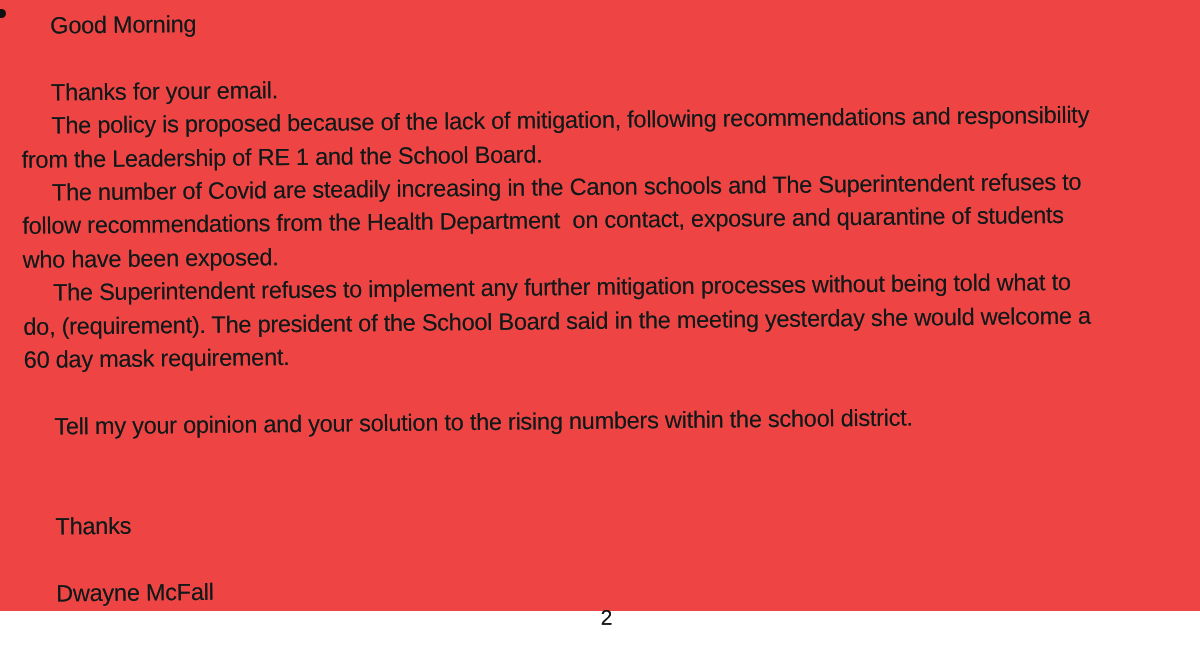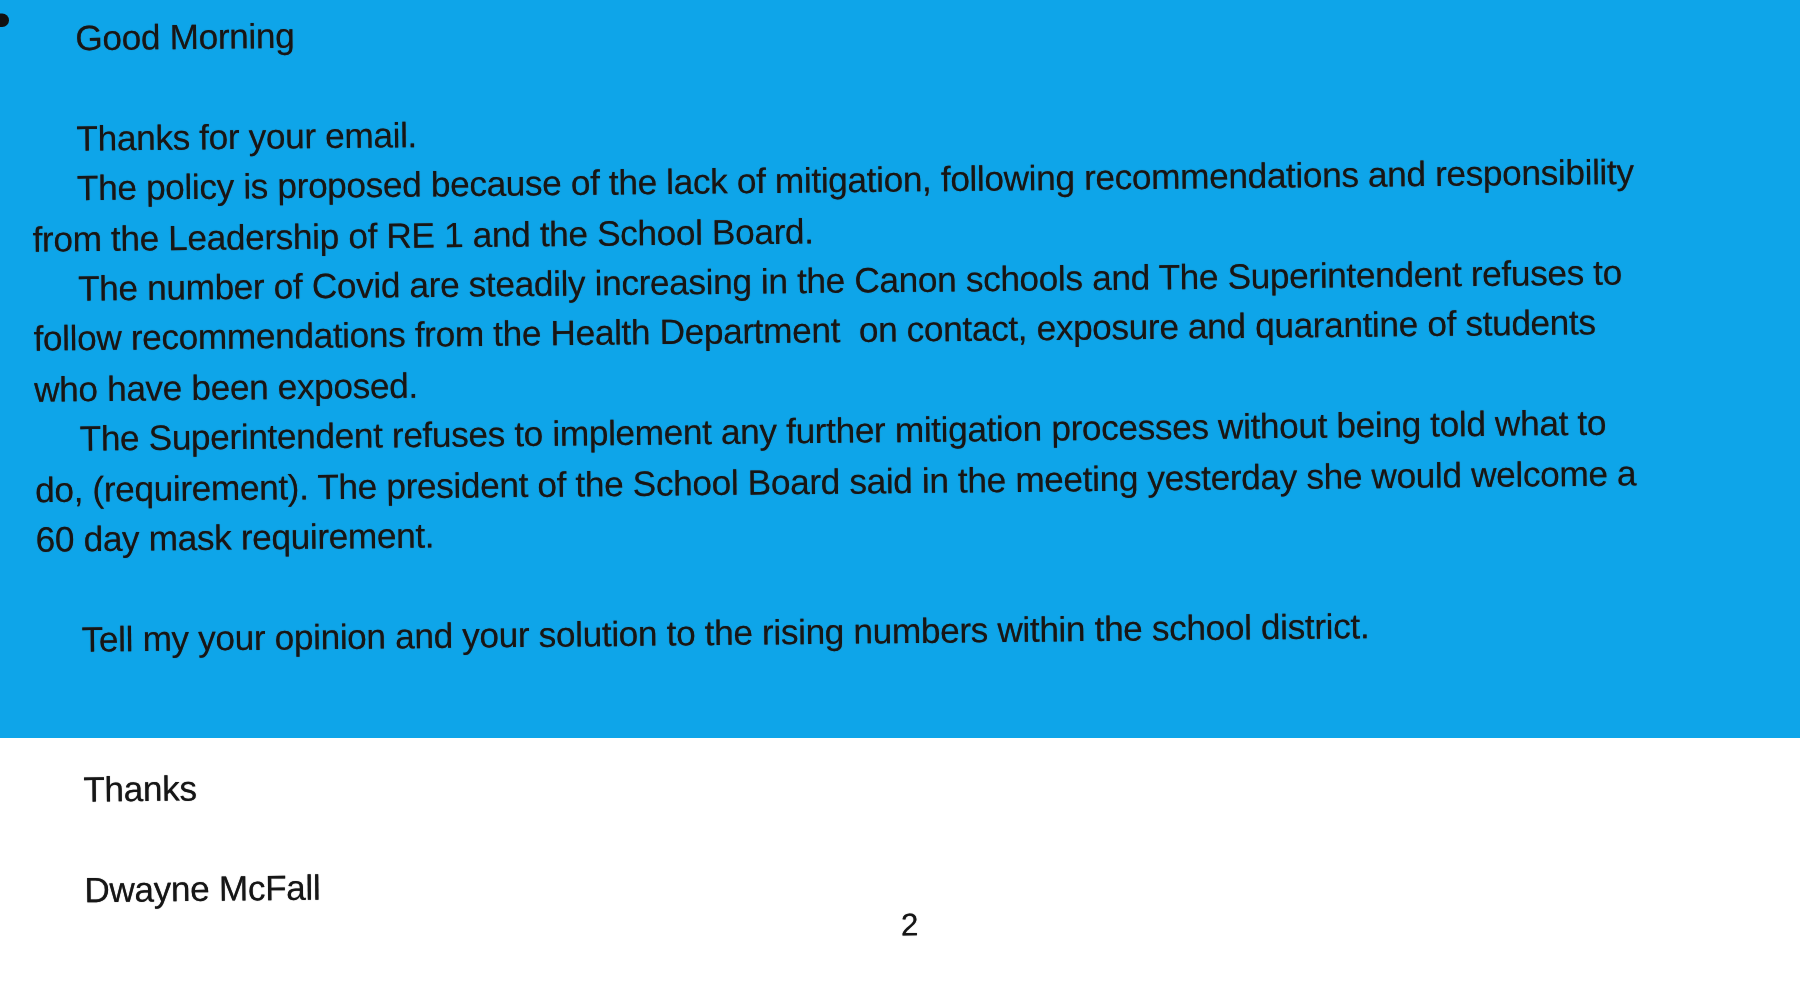--- a/index.html
+++ b/index.html
@@ -8,22 +8,22 @@
     background: #ffffff;
     width: 1200px;
     height: 668px;
     overflow: hidden;
     font-family: "Liberation Sans", "DejaVu Sans", sans-serif;
     color: #161616;
   }
   .page {
     position: relative;
     width: 1200px;
-    height: 492px;
-    background: #0ea5e9;
+    height: 611px;
+    background: #ef4444;
   }
   
   .skew {
     transform: rotate(-0.6deg);
     transform-origin: 0 0;
     padding-top: 10px;
   }
   .line {
     white-space: pre;
     font-size: 23.5px;

